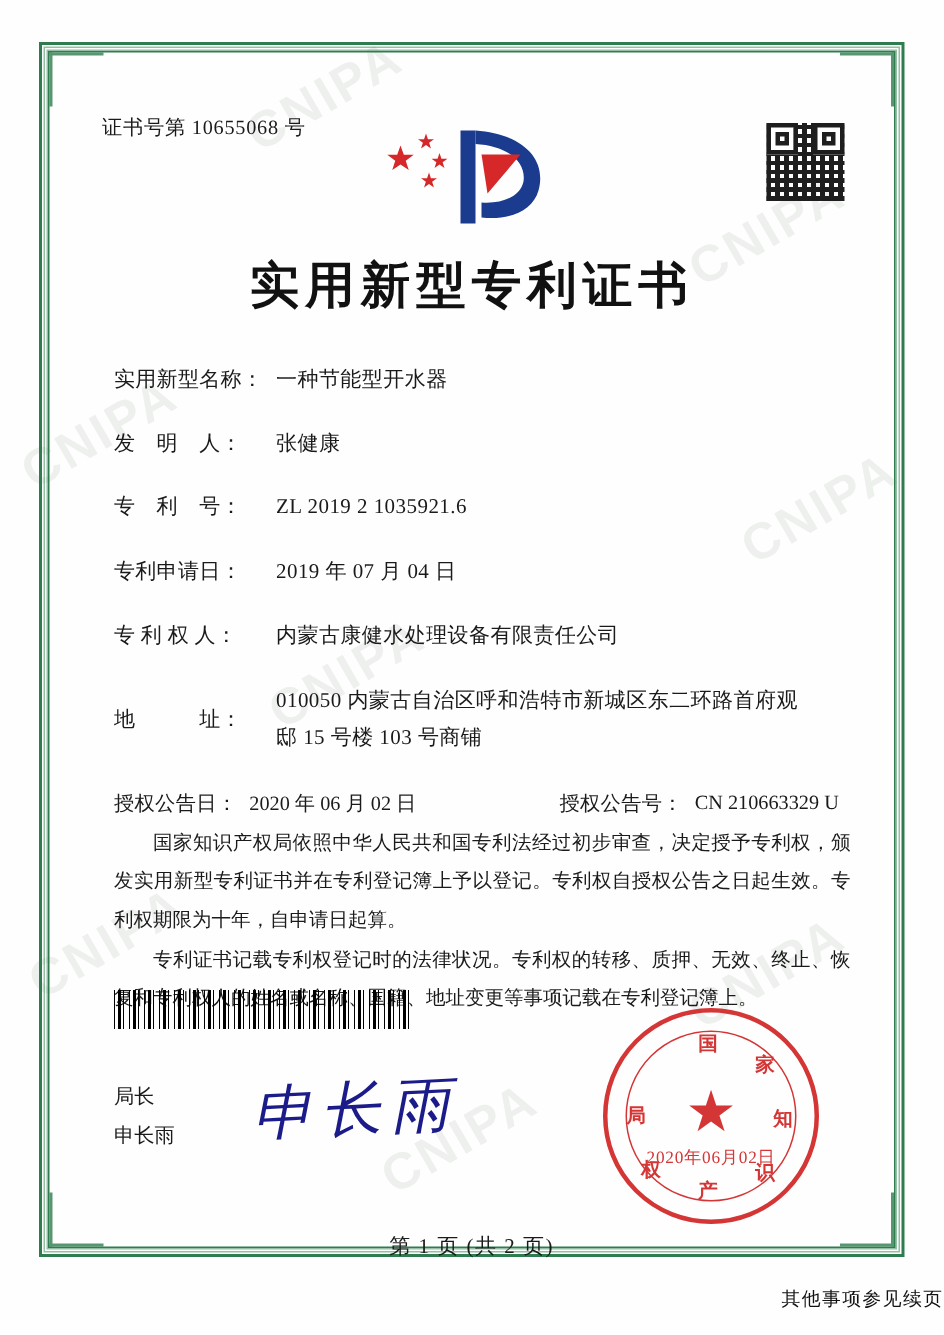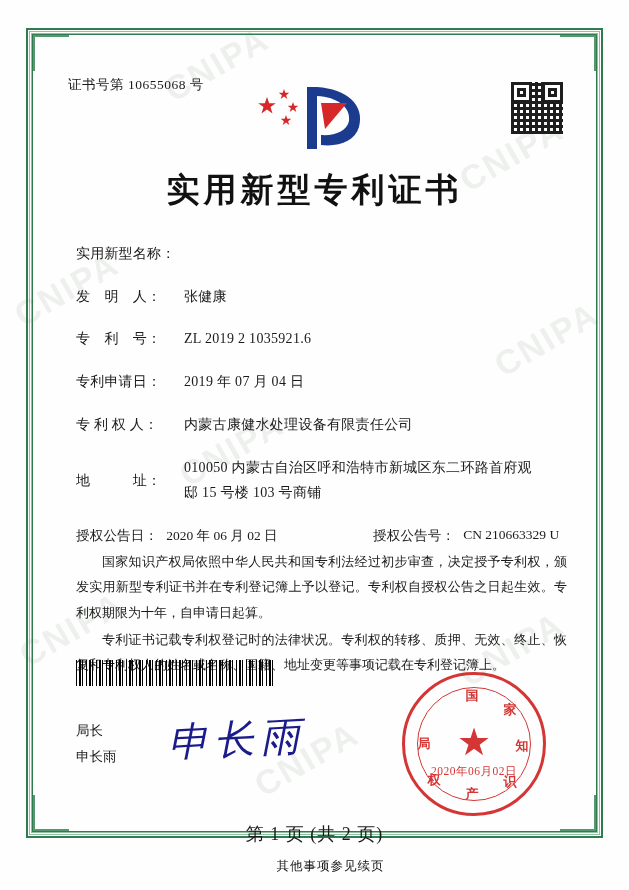--- a/index.html
+++ b/index.html
@@ -283,29 +283,29 @@
     white-space: nowrap;
   }
 
   
   .page-no {
     position: absolute;
     left: 0;
     right: 0;
     top: 822px;
     text-align: center;
-    font-size: 18px;
+    font-size: 14px;
     letter-spacing: 1px;
   }
   .footer-note {
     position: absolute;
     left: 0;
     right: 0;
     top: 858px;
-    text-align: center;
+    text-align: right;
     font-size: 12.5px;
     letter-spacing: 1px;
     color: #111;
     padding-left: 32px;
   }
 </style>
 </head>
 <body>
 
 <div class="page">
@@ -343,20 +343,21 @@
       <path d="M62 4 C92 6, 110 22, 104 44 C100 58, 84 64, 66 62 L66 52 C80 53, 92 48, 94 38 C96 24, 82 14, 62 13 Z" fill="#1b3b8f"></path>
       <path d="M66 20 L92 20 L70 46 Z" fill="#d62828"></path>
     </svg>
   </div>
 
   <div class="cert-title">实用新型专利证书</div>
 
   <div class="fields">
     <div class="frow">
       <div class="flabel">实用新型名称：</div>
+      <div class="fvalue">一种节能型开水器</div>
     </div>
     <div class="frow">
       <div class="flabel">发　明　人：</div>
       <div class="fvalue">张健康</div>
     </div>
     <div class="frow">
       <div class="flabel">专　利　号：</div>
       <div class="fvalue">ZL 2019 2 1035921.6</div>
     </div>
     <div class="frow">

